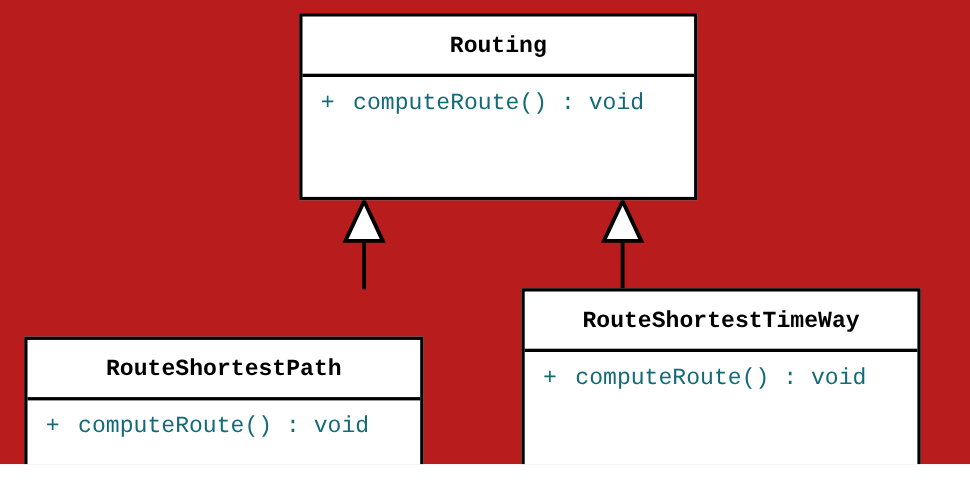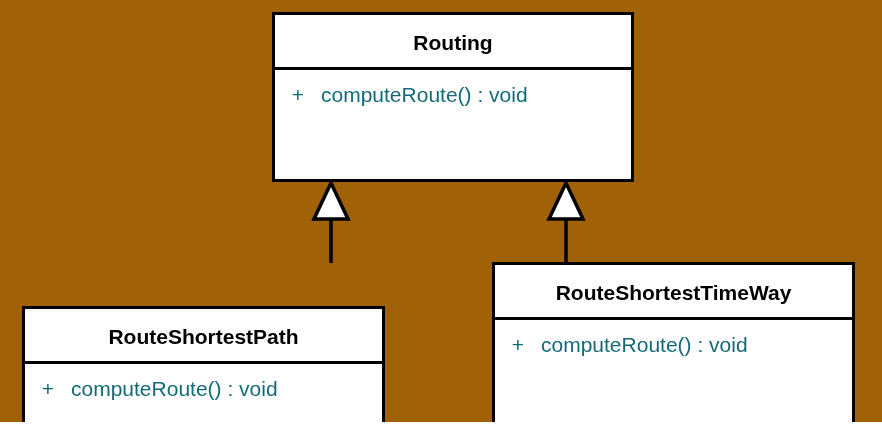--- a/index.html
+++ b/index.html
@@ -5,23 +5,23 @@
 <style>
   html, body {
     margin: 0;
     padding: 0;
     background: #ffffff;
   }
   #canvas {
     position: relative;
     width: 882px;
     height: 422px;
-    background: #a16207;
+    background: #b91c1c;
     overflow: hidden;
-    font-family: Liberation Sans, sans-serif;
+    font-family: Liberation Mono, monospace;
   }
 
   
   .uml-class {
     position: absolute;
     box-sizing: border-box;
     background: #ffffff;
     border: 3px solid #000000;
     display: flex;
     flex-direction: column;
@@ -107,21 +107,21 @@
   <div class="uml-class" style="left:22px; top:262px; width:363px; height:168px;margin-top:44px;">
     <div class="uml-class-name">RouteShortestPath</div>
     <div class="uml-members">
       <div class="uml-member">
         <span class="uml-vis">+</span>
         <span class="uml-sig">computeRoute() : void</span>
       </div>
     </div>
   </div>
 
-  <div class="uml-class" style="left:492px; top:262px; width:363px; height:168px;">
+  <div class="uml-class" style="left:474px; top:262px; width:363px; height:168px;">
     <div class="uml-class-name">RouteShortestTimeWay</div>
     <div class="uml-members">
       <div class="uml-member">
         <span class="uml-vis">+</span>
         <span class="uml-sig">computeRoute() : void</span>
       </div>
     </div>
   </div>
 
 </div>

